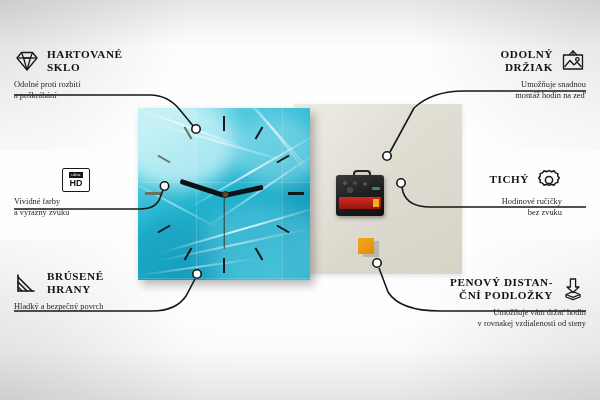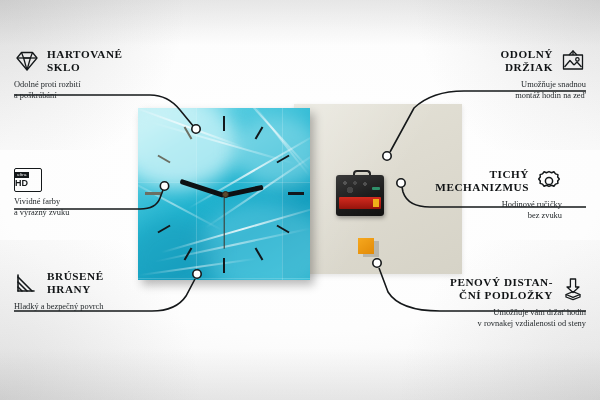--- a/index.html
+++ b/index.html
@@ -116,21 +116,21 @@
   #f-glass{left:14px;top:48px;}
   #f-print{left:14px;top:168px;}
   #f-edge {left:14px;top:270px;}
   
   #f-holder{left:418px;top:48px;}
   #f-mech  {left:394px;top:168px;}
   #f-foam  {left:418px;top:276px;}
 
   .hdbadge{
     width:26px;height:22px;border:1.6px solid #14181a;border-radius:2px;
-    display:flex;flex-direction:column;align-items:flex-start;justify-content:center;line-height:1;
+    display:flex;flex-direction:column;align-items:center;justify-content:center;line-height:1;margin-left:48px;
   }
   .hdbadge .u{font-size:4.4px;letter-spacing:.2px;background:#14181a;color:#fff;padding:.5px 2px;font-family:"Liberation Sans",sans-serif;}
   .hdbadge .h{font-size:9px;font-weight:700;font-family:"Liberation Sans",sans-serif;color:#14181a;margin-top:1px;}
 </style>
 </head>
 <body>
 
 <div id="stage">
 
   <div class="vign topband"></div>
@@ -308,21 +308,20 @@
     <div class="desc">
       <span>Umožňuje snadnou</span><br>
       <span>montáž hodin na zeď</span>
     </div>
   </div>
 
   <div class="feat right" id="f-mech">
     <div class="head">
       <span class="ttl">
         <span>TICHÝ</span><br>
-        <span>MECHANIZMUS</span>
       </span>
       <span class="ico">
         <svg viewBox="0 0 26 24">
             <g fill="none" stroke="#14181a" stroke-width="1.5" stroke-linejoin="round">
           <path d="M13 2.6 l2.6 1.1 2.3 -1 1.6 2.2 2.4 .7 -.2 2.5 1.6 1.9 -1.6 1.9 .2 2.5 -2.4 .7 -1.6 2.2 -2.3 -1 -2.6 1.1 -2.6 -1.1 -2.3 1 -1.6 -2.2 -2.4 -.7 .2 -2.5 -1.6 -1.9 1.6 -1.9 -.2 -2.5 2.4 -.7 1.6 -2.2 2.3 1 Z"></path>
           <circle cx="13" cy="12" r="3.6"></circle>
         </g>
           </svg>
       </span>
     </div>

